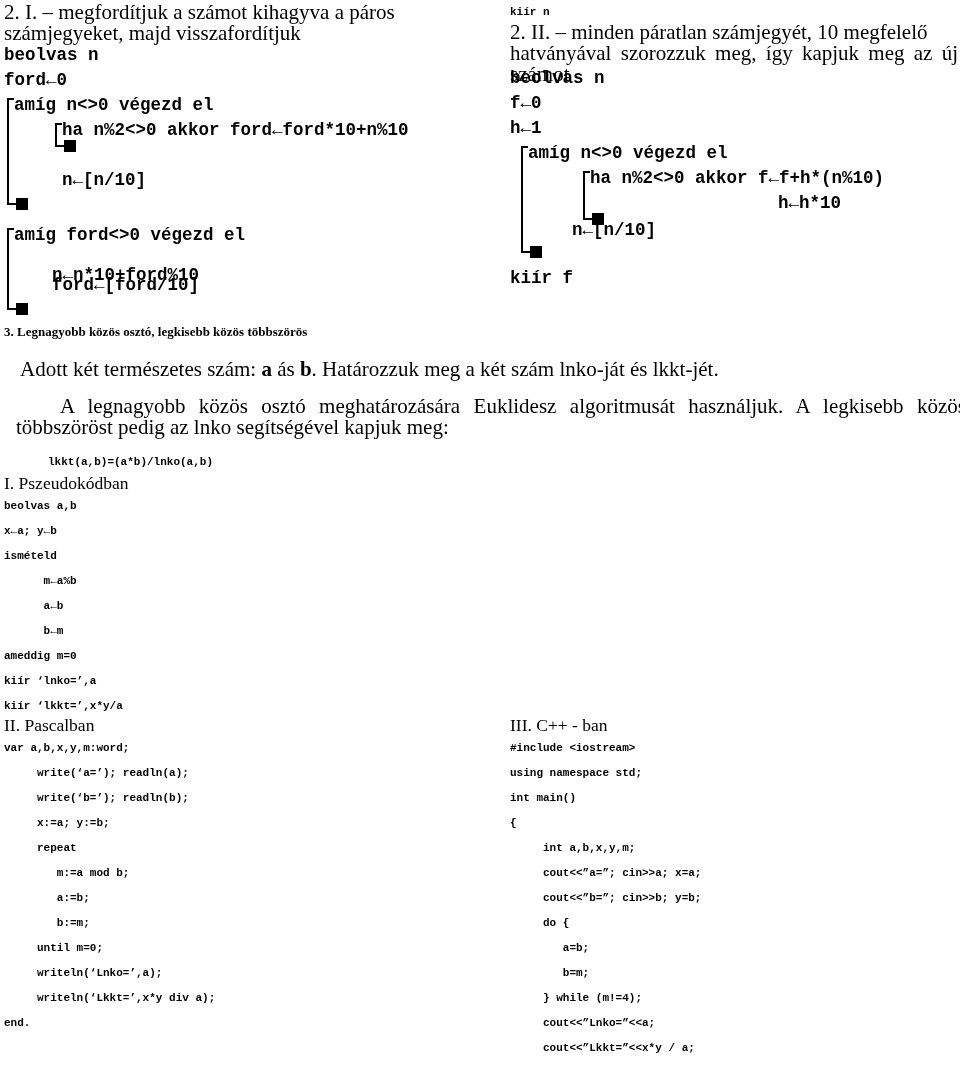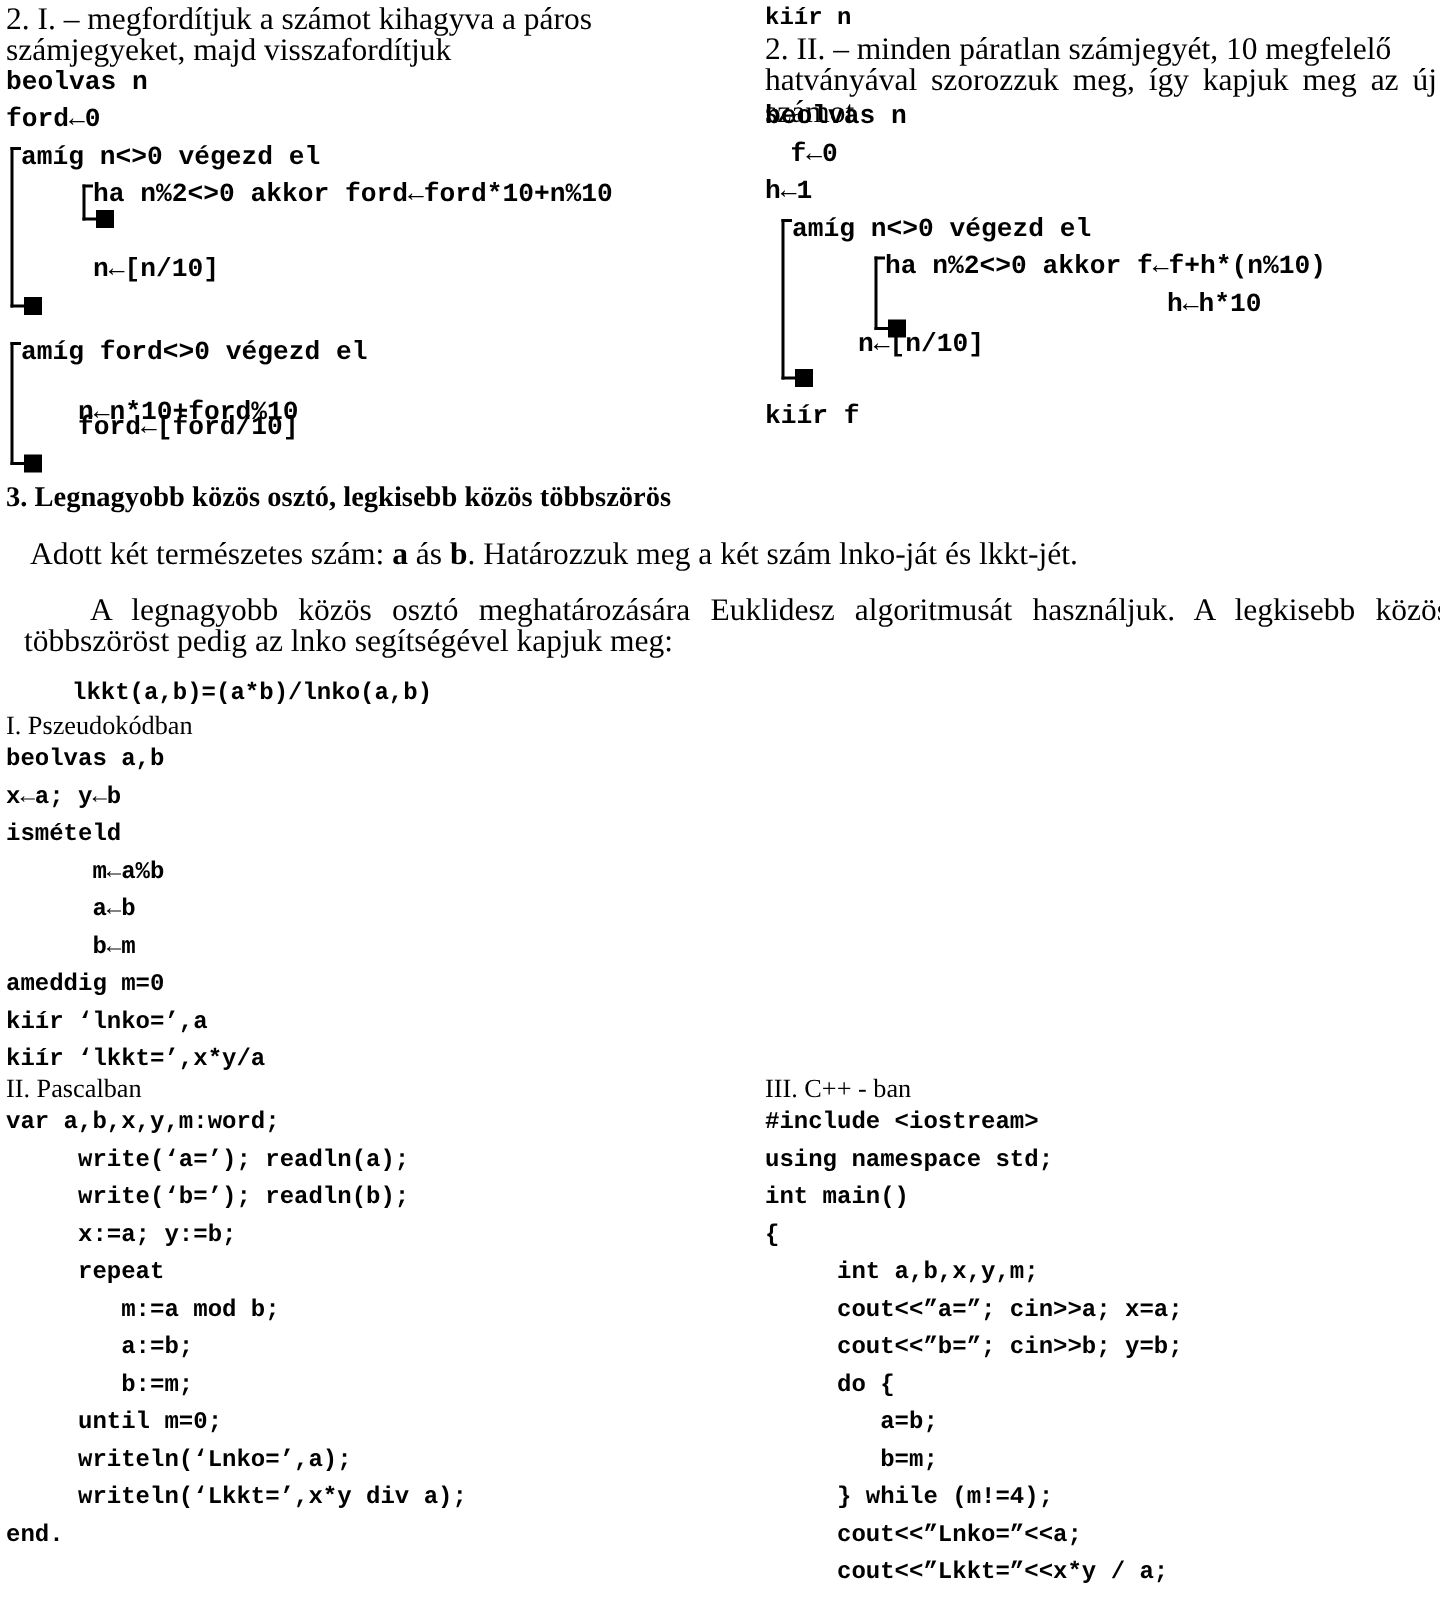--- a/index.html
+++ b/index.html
@@ -27,30 +27,30 @@
     font-family: "Liberation Serif", serif;
     font-size: 21px;
     line-height: 21px;
   }
   .serif-just {
     text-align: justify;
     text-justify: inter-word;
   }
   .mono {
     font-family: "Liberation Mono", monospace;
-    font-size: 16px;
+    font-size: 11px;
     line-height: 25px;
     font-weight: bold;
     white-space: pre;
     letter-spacing: 0px;
   }
   .bold { font-weight: bold; }
   .hdr-big {
     font-family: "Liberation Serif", serif;
-    font-size: 19px;
+    font-size: 13px;
     font-weight: bold;
     line-height: 23px;
   }
   .sec-label {
     font-family: "Liberation Serif", serif;
     font-size: 17.5px;
     line-height: 22px;
   }
 
   
@@ -147,21 +147,21 @@
     <div class="blk mono" style="top:0px; left:14px;">kiír n</div>
 
     <div class="blk serif serif-just" style="top:22px; left:14px; width:448px;">
       <div style="text-align:justify;">2. II.   –  minden  páratlan  számjegyét,  10  megfelelő</div>
       <div>hatványával szorozzuk meg, így kapjuk meg az új számot</div>
     </div>
 
     <div class="blk flow" style="top:66px; left:14px; width:448px; height:230px;">
 
       <div class="code-line" style="position:absolute; top:0px;   left:0px;">beolvas n</div>
-      <div class="code-line" style="position:absolute; top:25px;  left:0px;margin-left:17px;">f←0</div>
+      <div class="code-line" style="position:absolute; top:25px;  left:0px;">f←0</div>
       <div class="code-line" style="position:absolute; top:50px;  left:0px;">h←1</div>
 
       <div class="hook-top" style="top:80px;  left:11px; width:7px;"></div>
       <div class="stem" style="top:80px;  left:11px; height:107px;"></div>
       <div class="hook-bot" style="top:185px; left:11px; width:11px;"></div>
       <div class="sq" style="top:180px; left:20px;"></div>
 
       <div class="code-line" style="position:absolute; top:75px;  left:18px;">amíg n&lt;&gt;0 végezd el</div>
 
       <div class="hook-top" style="top:105px; left:73px; width:7px;"></div>

